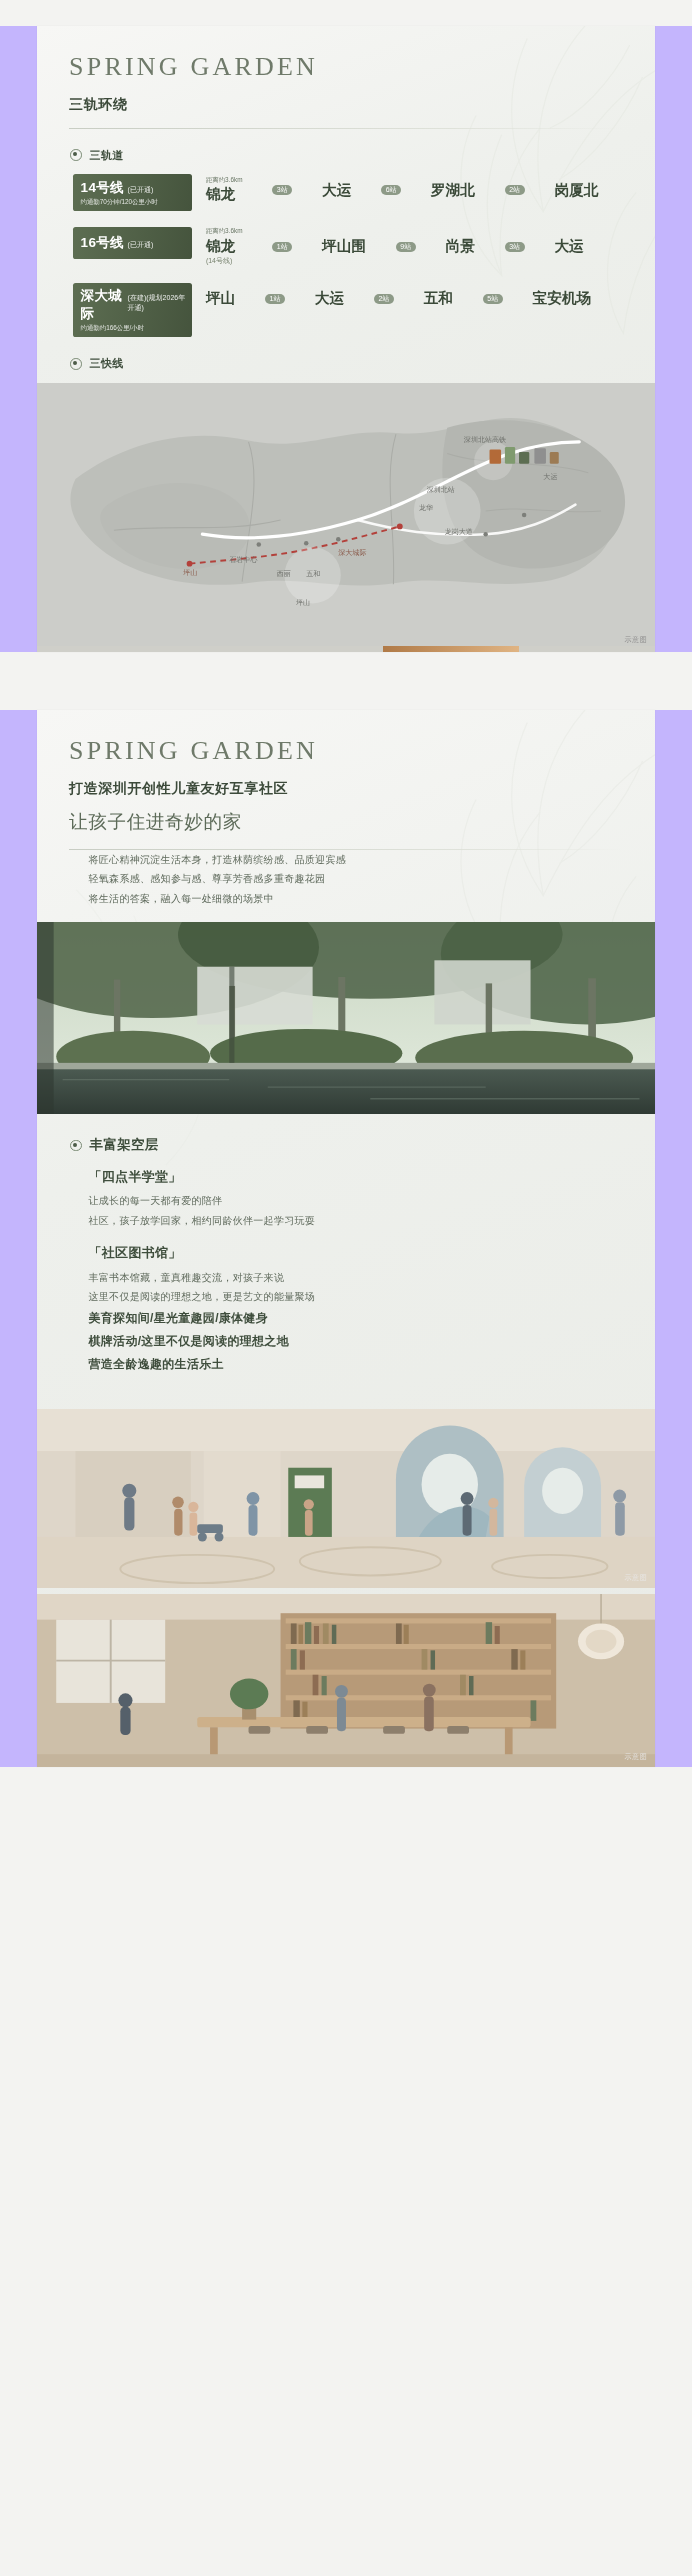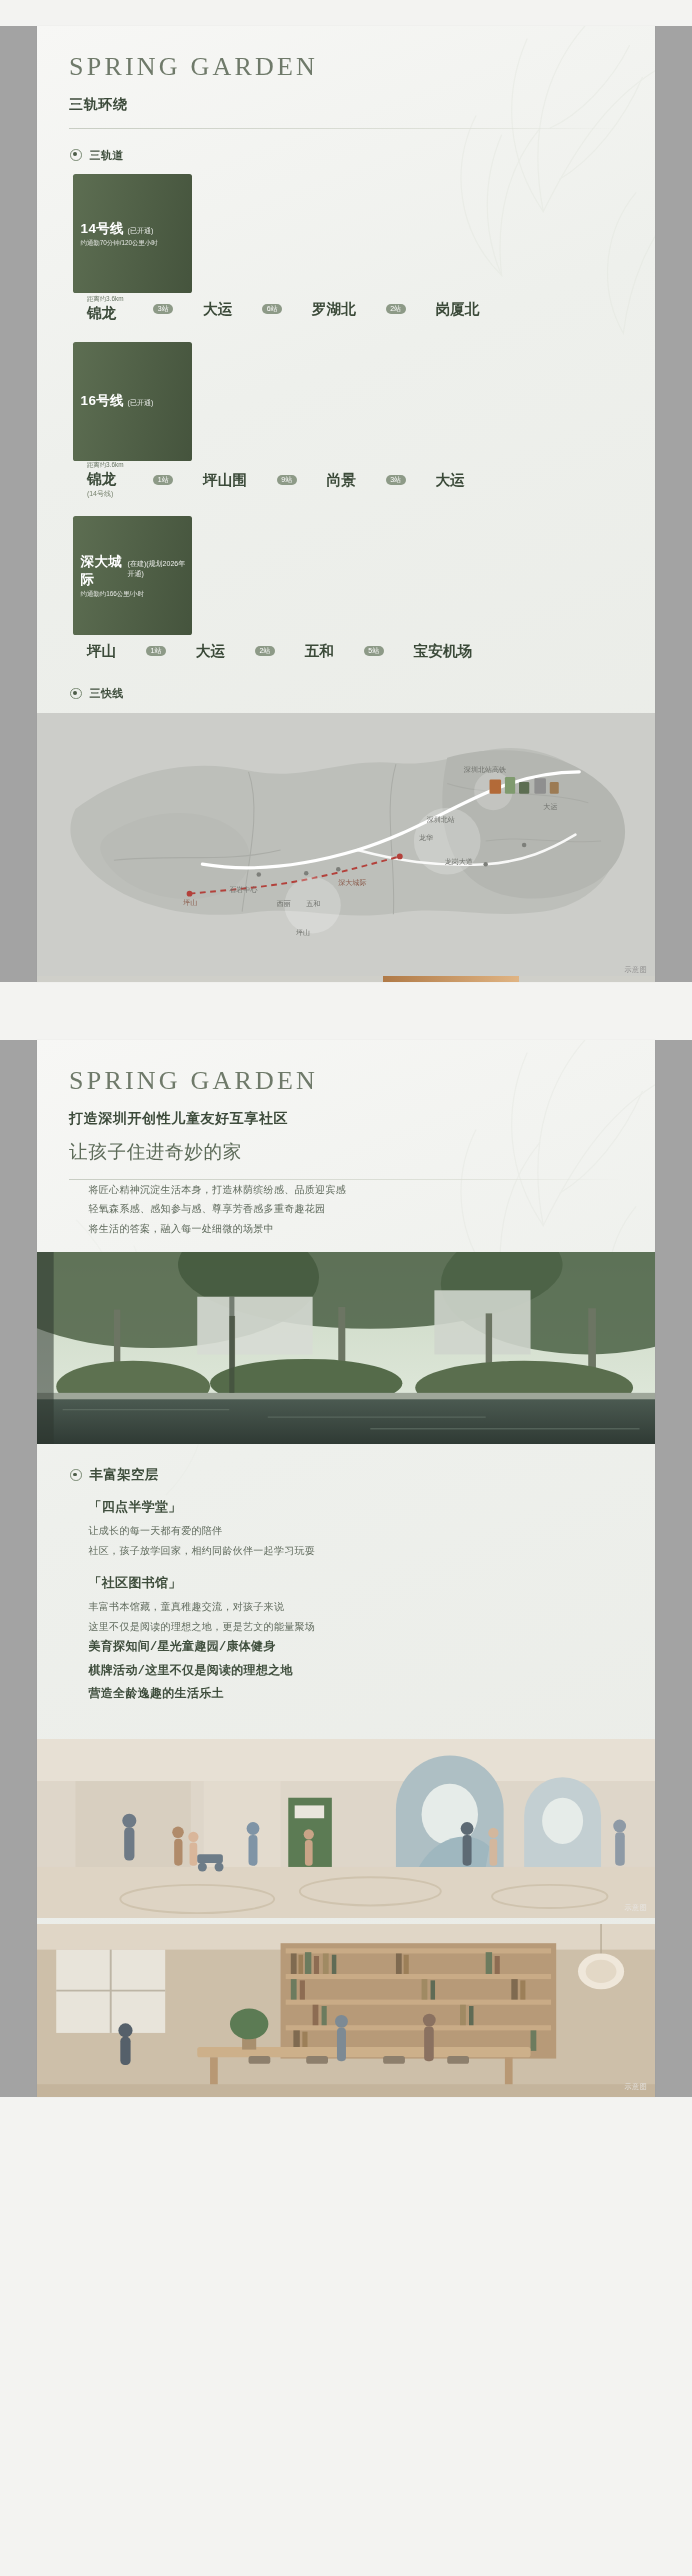--- a/index.html
+++ b/index.html
@@ -5,21 +5,21 @@
   html,body{margin:0;padding:0;}
   body{
     width:692px;
     background:#f3f3f1;
     font-family:"Liberation Sans","DejaVu Sans",sans-serif;
     -webkit-font-smoothing:antialiased;
   }
   .page{
     width:692px;
     margin:0 auto;
-    background:#a3a3a3;
+    background:#c4b5fd;
     padding:0;
   }
   .card{
     position:relative;
     margin:0 37px;
     background:linear-gradient(160deg,#f7f7f5 0%,#eef0ec 38%,#e9ebe6 100%);
     overflow:hidden;
     box-shadow:0 0 0 0.6px rgba(0,0,0,0.02);
   }
   .card-1{margin-top:26px;padding-bottom:0;}
@@ -82,21 +82,20 @@
     content:"";position:absolute;left:2.2px;top:2.2px;width:3.8px;height:3.8px;border-radius:50%;
     background:#4d5d49;
   }
   .sec .sec-label{font-size:11px;color:#3f4e3d;font-weight:700;letter-spacing:0.3px;}
 
   
   .metro-list{margin:3.8px 0 0 6.4px;}
   .metro-row{
     display:flex;align-items:flex-start;gap:0;
     margin-bottom:16.7px;
-    flex-direction:column;
   }
   .line-chip{
     width:119px;flex:0 0 119px;
     background:linear-gradient(100deg,#5d6e52 0%,#45543d 100%);
     color:#fff;border-radius:2.6px;
     padding:4.5px 6.4px 5.1px 7.7px;
     box-sizing:border-box;
     min-height:32px;
     display:flex;flex-direction:column;justify-content:center;
   }
@@ -156,21 +155,21 @@
     content:"";position:absolute;left:2.2px;top:2.2px;width:3.8px;height:3.8px;border-radius:50%;background:#4d5d49;
   }
   .bullet-h span{font-size:13.5px;color:#3f4e3d;font-weight:700;letter-spacing:0.3px;}
   .para{
     font-size:10px;color:#5f6a5c;line-height:1.95;margin-left:22px;letter-spacing:0.3px;
   }
   .quote-h{
     font-size:13px;color:#3f4e3d;font-weight:700;margin:14px 0 5.1px 22px;letter-spacing:0.3px;
   }
   .bold-line{
-    font-size:12px;color:#3f4e3d;font-weight:700;line-height:1.95;margin-left:22px;letter-spacing:0.3px;font-family:Liberation Mono, monospace;
+    font-size:12px;color:#3f4e3d;font-weight:700;line-height:1.95;margin-left:22px;letter-spacing:0.3px;
   }
   .photo{
     position:relative;width:100%;overflow:hidden;background:#b9bcb4;
   }
   .photo .credit{
     position:absolute;right:7.7px;bottom:5.1px;font-size:7px;color:#e9e9e9;letter-spacing:0.6px;opacity:.85;
   }
   .photo.garden{height:192px;margin-top:14px;}
   .photo.play{height:179px;margin-top:15.4px;}
   .photo.library{height:173px;margin-top:6.4px;}

